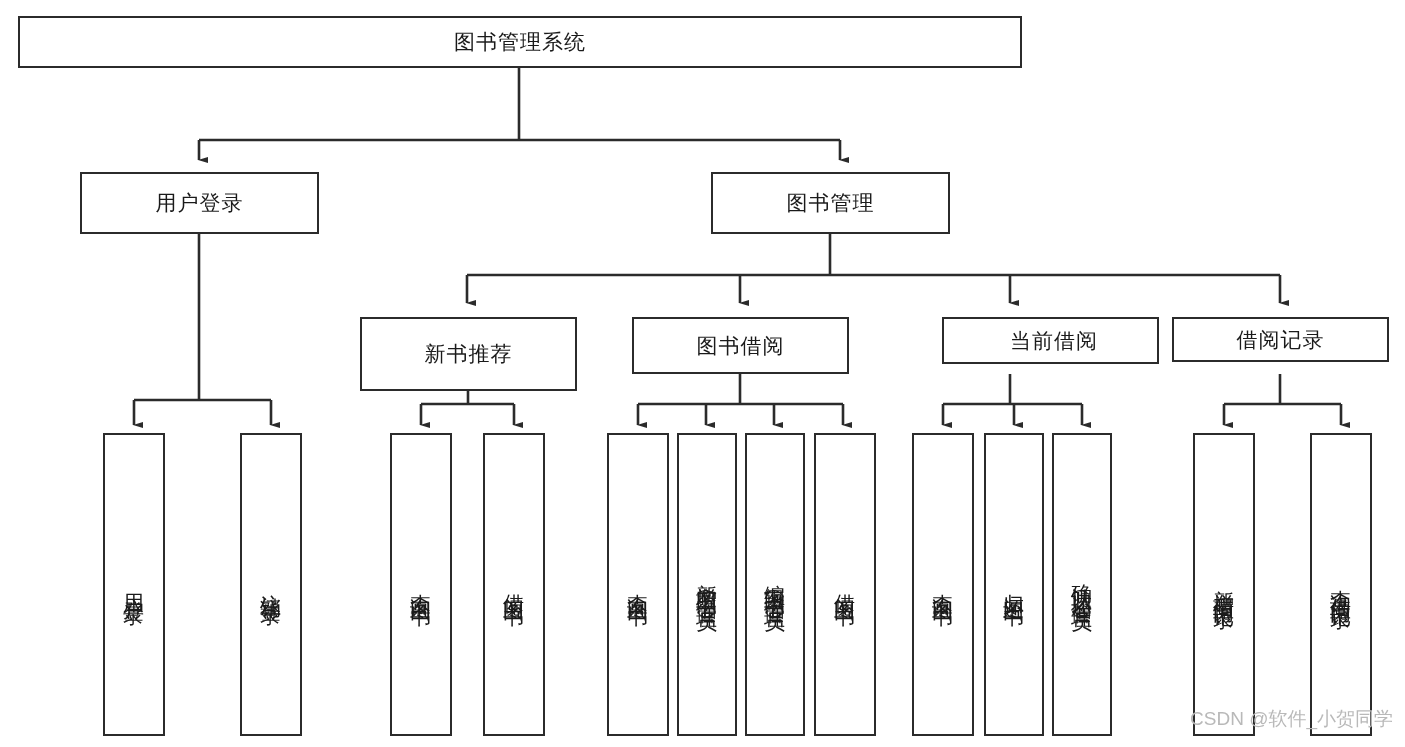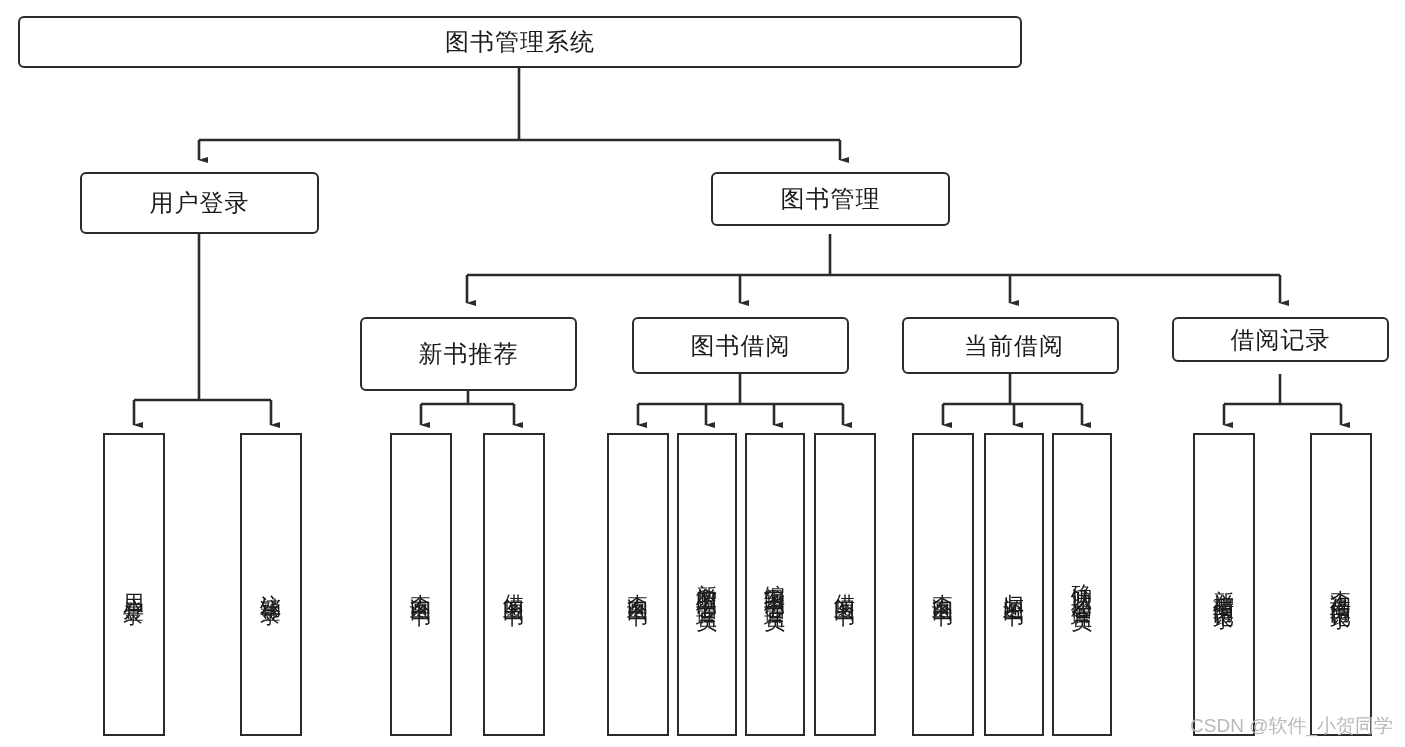--- a/index.html
+++ b/index.html
@@ -18,42 +18,41 @@
     position:absolute;
     box-sizing:border-box;
     background:#ffffff;
     border:2px solid #2b2b2b;
     display:flex;
     align-items:center;
     justify-content:center;
     color:#1a1a1a;
   }
   .node.h-node{
-    font-size:24px;
+    font-size:21px;
     letter-spacing:1px;
-    border-radius:6px;
   }
   .node.v-node{
     font-size:21px;
     writing-mode:vertical-rl;
     text-orientation:upright;
     letter-spacing:4px;
     line-height:1;
     padding:4px 0;
   }
   .node-label{white-space:pre;}
   .v-node .node-label{
     writing-mode:vertical-rl;
     text-orientation:upright;
     display:block;
   }
   #watermark{
     position:absolute;
     right:12px;
-    bottom:8px;
+    bottom:15px;
     font-size:19px;
     color:#b9b9b9;
     white-space:nowrap;
     font-family:"Liberation Sans","DejaVu Sans",sans-serif;
     margin-left:23px;
   }
 </style>
 </head>
 <body>
 
@@ -109,31 +108,31 @@
     </g>
   </svg>
 
   <div class="node h-node" style="left:18px;top:16px;width:1004px;height:52px;">
     <span class="node-label">图书管理系统</span>
   </div>
 
   <div class="node h-node" style="left:80px;top:172px;width:239px;height:62px;">
     <span class="node-label">用户登录</span>
   </div>
-  <div class="node h-node" style="left:711px;top:172px;width:239px;height:54px;">
+  <div class="node h-node" style="left:711px;top:172px;width:239px;height:62px;">
     <span class="node-label">图书管理</span>
   </div>
 
   <div class="node h-node" style="left:360px;top:317px;width:217px;height:74px;">
     <span class="node-label">新书推荐</span>
   </div>
   <div class="node h-node" style="left:632px;top:317px;width:217px;height:57px;">
     <span class="node-label">图书借阅</span>
   </div>
-  <div class="node h-node" style="left:902px;top:317px;width:217px;height:57px;padding-left:7px;">
+  <div class="node h-node" style="left:942px;top:317px;width:217px;height:47px;padding-left:7px;">
     <span class="node-label">当前借阅</span>
   </div>
   <div class="node h-node" style="left:1172px;top:317px;width:217px;height:45px;">
     <span class="node-label">借阅记录</span>
   </div>
 
   <div class="node v-node" style="left:103px;top:433px;width:62px;height:303px;">
     <span class="node-label">用户登录</span>
   </div>
   <div class="node v-node" style="left:240px;top:433px;width:62px;height:303px;">

